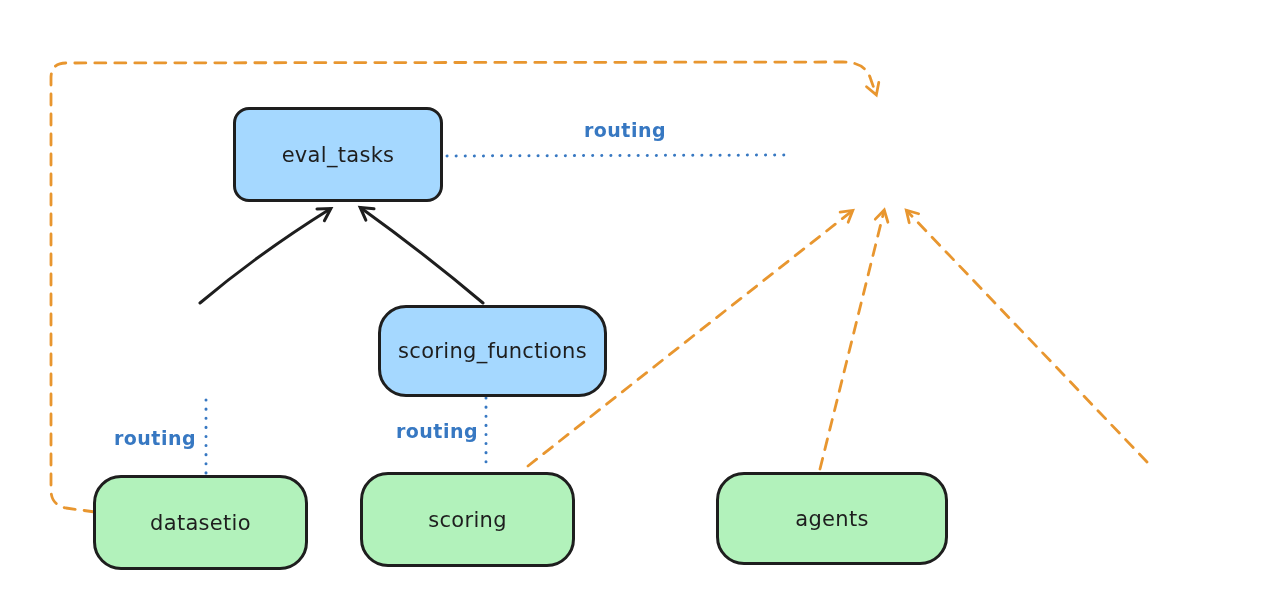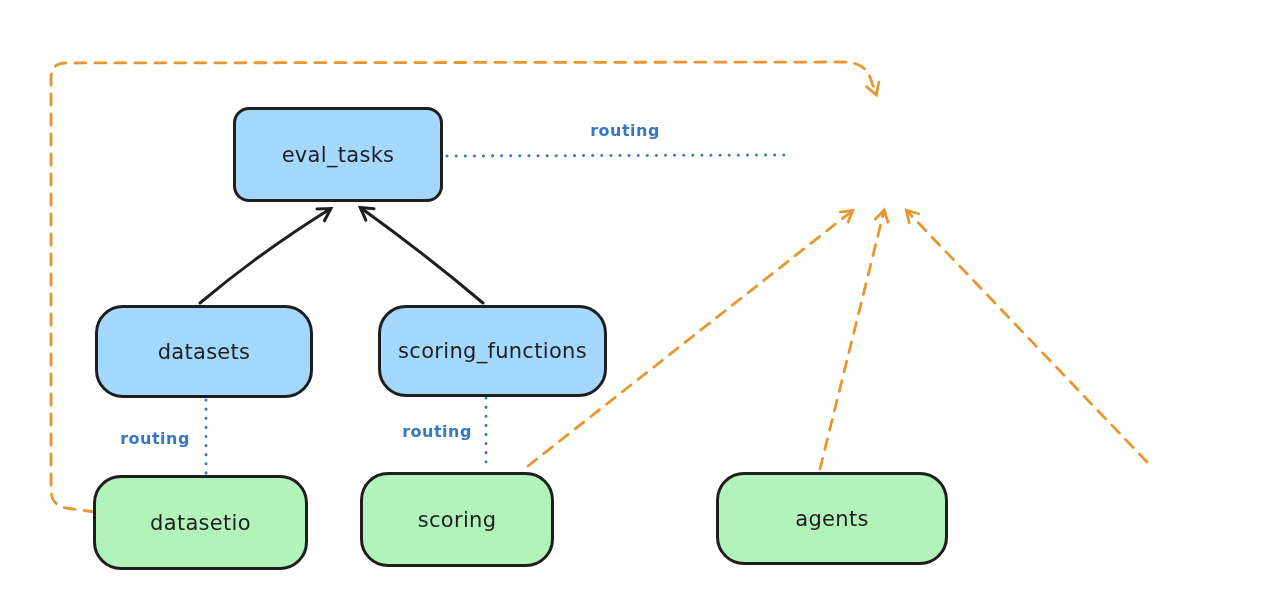--- a/index.html
+++ b/index.html
@@ -55,29 +55,29 @@
     text-align:center;
   }
   .node-api{ background:var(--api-box-fill,#a5d8ff); }
   .node-provider{ background:var(--provider-box-fill,#b2f2bb); }
 
   .n-eval-tasks        { left:233px; top:107px; width:210px; height:95px;border-radius:16px; }
   .n-eval              { left:787px; top:103px; width:230px; height:95px; }
   .n-datasets          { left:95px;  top:305px; width:218px; height:93px; }
   .n-scoring-functions { left:378px; top:305px; width:229px; height:92px;align-items:center; }
   .n-datasetio         { left:93px;  top:475px; width:215px; height:95px; }
-  .n-scoring           { left:360px; top:472px; width:194px; height:95px; }
+  .n-scoring           { left:360px; top:472px; width:215px; height:95px; }
   .n-agents            { left:684px; top:472px; width:232px; height:93px;margin-left:32px; }
   .n-inference         { left:1023px;top:465px; width:234px; height:97px; }
 
   .routing-label{
     position:absolute;
     transform:translate(-50%,-50%);
     color:var(--routing-color,#3778c2);
-    font-size:16px;
+    font-size:19px;
     font-weight:700;
     letter-spacing:0.5px;
     white-space:nowrap;
   }
   .rl-top { left:625px; top:130px; }
   .rl-left{ left:155px; top:438px; }
   .rl-mid { left:437px; top:431px; }
 </style>
 </head>
 <body>
@@ -103,23 +103,20 @@
 
     <path class="edge edge-orange" d="M 95 512 L 66 508 Q 51 505 51 490 L 51 78 Q 51 63 66 63 L 843 62 Q 866 62 871 80 L 876 94" marker-end="url(#ah-orange)"></path>
     <path class="edge edge-orange" d="M 528 466 L 852 211" marker-end="url(#ah-orange)"></path>
     <path class="edge edge-orange" d="M 820 469 L 884 211" marker-end="url(#ah-orange)"></path>
     <path class="edge edge-orange" d="M 1147 462 L 907 211" marker-end="url(#ah-orange)"></path>
   </svg>
 
   <div class="node node-api n-eval-tasks">
     <span>eval_tasks</span>
   </div>
-  <div class="node node-api n-datasets">
-    <span>datasets</span>
-  </div>
   <div class="node node-api n-scoring-functions">
     <span>scoring_functions</span>
   </div>
   <div class="node node-provider n-datasetio">
     <span>datasetio</span>
   </div>
   <div class="node node-provider n-scoring">
     <span>scoring</span>
   </div>
   <div class="node node-provider n-agents">

